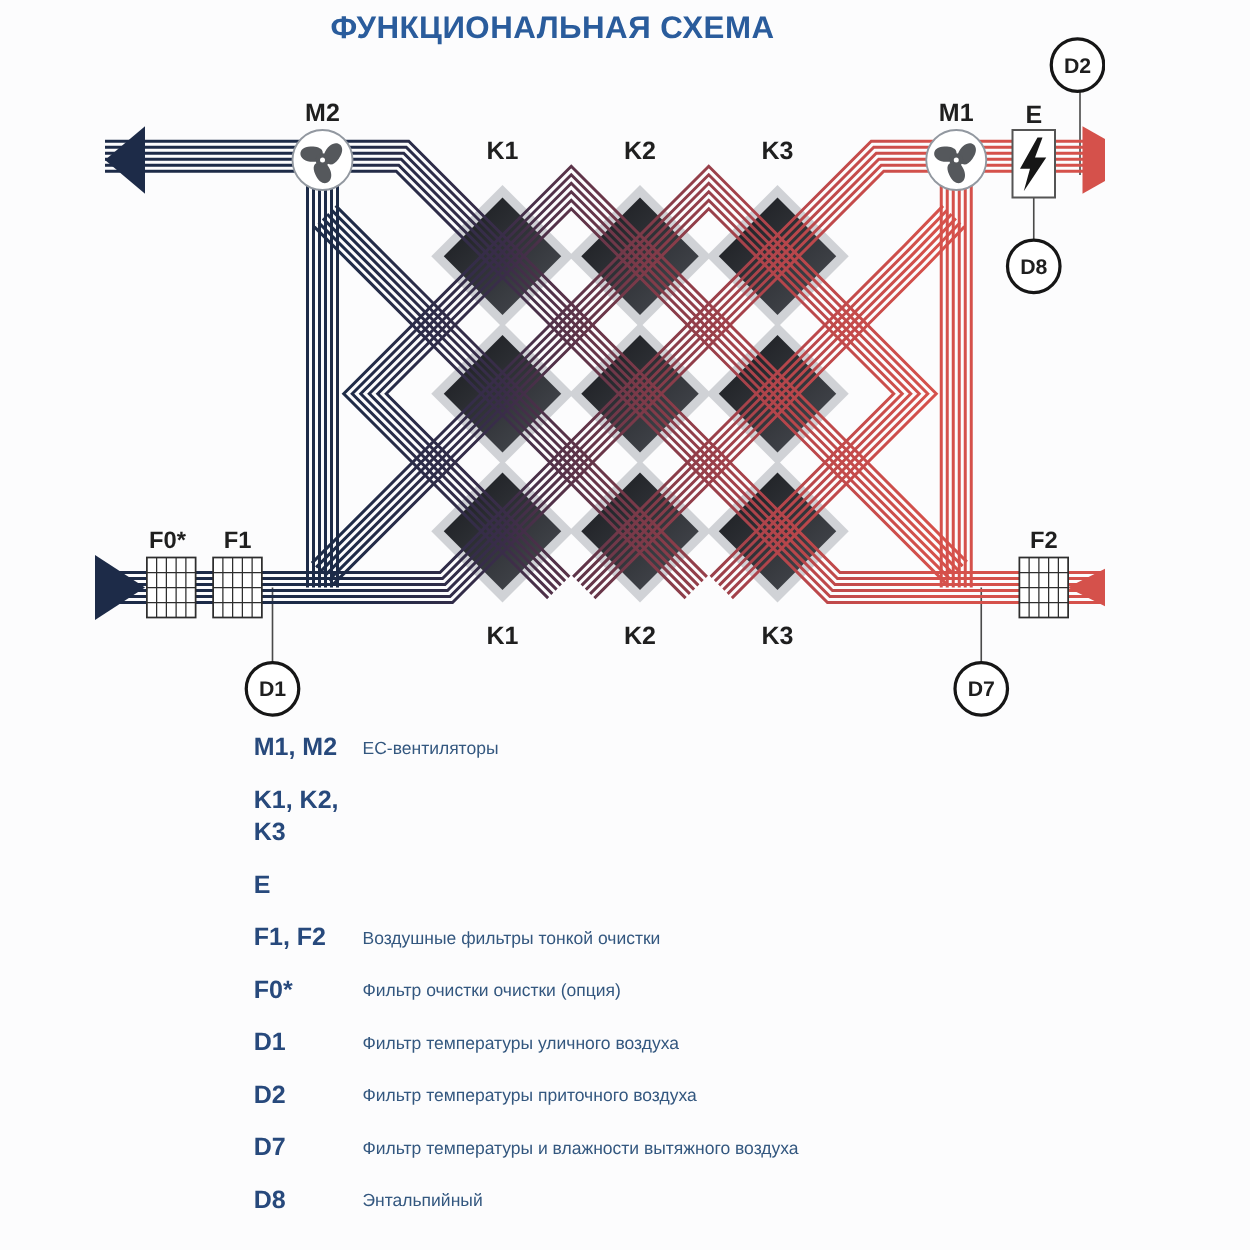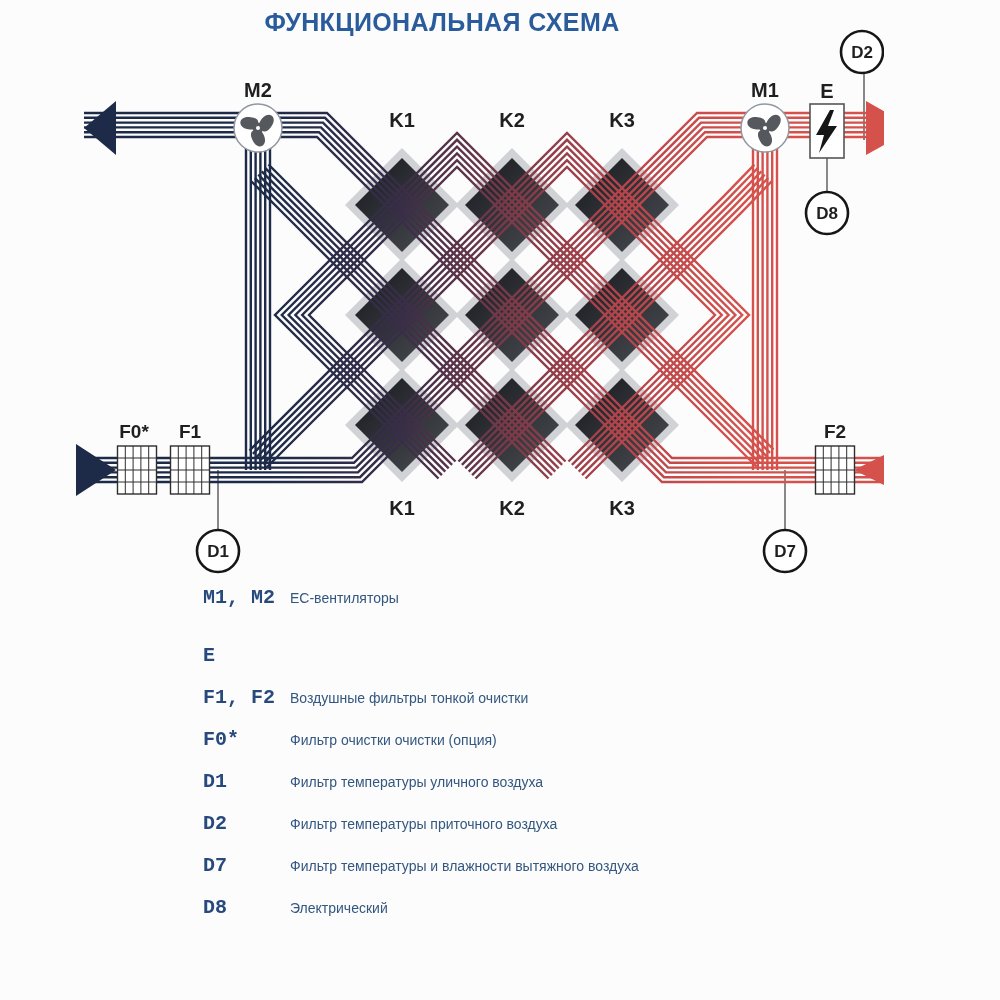--- a/index.html
+++ b/index.html
@@ -7,21 +7,21 @@
   .page{position:relative;width:884px;height:1000px;overflow:hidden;}
   h1.title{position:absolute;top:8px;left:0;width:100%;text-align:center;margin:0;
     font-size:25px;font-weight:700;letter-spacing:.4px;color:var(--title-color,#2a5c9c);}
   svg#diagram{position:absolute;top:0;left:0;}
   svg text{font-family:"Liberation Sans",sans-serif;fill:#1f1f1f;}
   .cl{font-size:20px;font-weight:700;text-anchor:middle;}
   .fl{font-size:19px;font-weight:700;text-anchor:middle;}
   .sl{font-size:17px;font-weight:700;text-anchor:middle;}
   #legend{position:absolute;top:585px;left:203px;width:790px;}
   .lrow{display:flex;align-items:center;margin-bottom:16px;}
-  .lkey{flex:0 0 87px;font-weight:700;font-size:20px;line-height:26px;color:var(--key-color,#27497c);font-family:Liberation Mono, monospace;}
+  .lkey{flex:0 0 87px;font-weight:700;font-size:20px;line-height:26px;color:var(--key-color,#27497c);}
   .ldesc{font-size:14px;line-height:26px;color:var(--desc-color,#33577f);}
 </style>
 </head>
 <body>
 
 <div class="page">
   <h1 class="title">ФУНКЦИОНАЛЬНАЯ СХЕМА</h1>
 
   <svg id="diagram" width="1000" height="578" viewBox="0 0 1000 578">
     <defs>
@@ -196,20 +196,21 @@
       <text class="sl" x="827" y="219">D8</text>
     </g>
   </svg>
 
   <div id="legend">
       <div class="lrow">
         <span class="lkey">M1, M2</span>
         <span class="ldesc">ЕС-вентиляторы</span>
       </div>
       <div class="lrow">
+        <span class="lkey">K1, K2, K3</span>
       </div>
       <div class="lrow">
         <span class="lkey">E</span>
       </div>
       <div class="lrow">
         <span class="lkey">F1, F2</span>
         <span class="ldesc">Воздушные фильтры тонкой очистки</span>
       </div>
       <div class="lrow">
         <span class="lkey">F0*</span>
@@ -222,16 +223,16 @@
       <div class="lrow">
         <span class="lkey">D2</span>
         <span class="ldesc">Фильтр температуры приточного воздуха</span>
       </div>
       <div class="lrow">
         <span class="lkey">D7</span>
         <span class="ldesc">Фильтр температуры и влажности вытяжного воздуха</span>
       </div>
       <div class="lrow">
         <span class="lkey">D8</span>
-        <span class="ldesc">Электрический</span>
+        <span class="ldesc">Энтальпийный</span>
       </div>
     </div>
 </div>
 
 </body></html>

